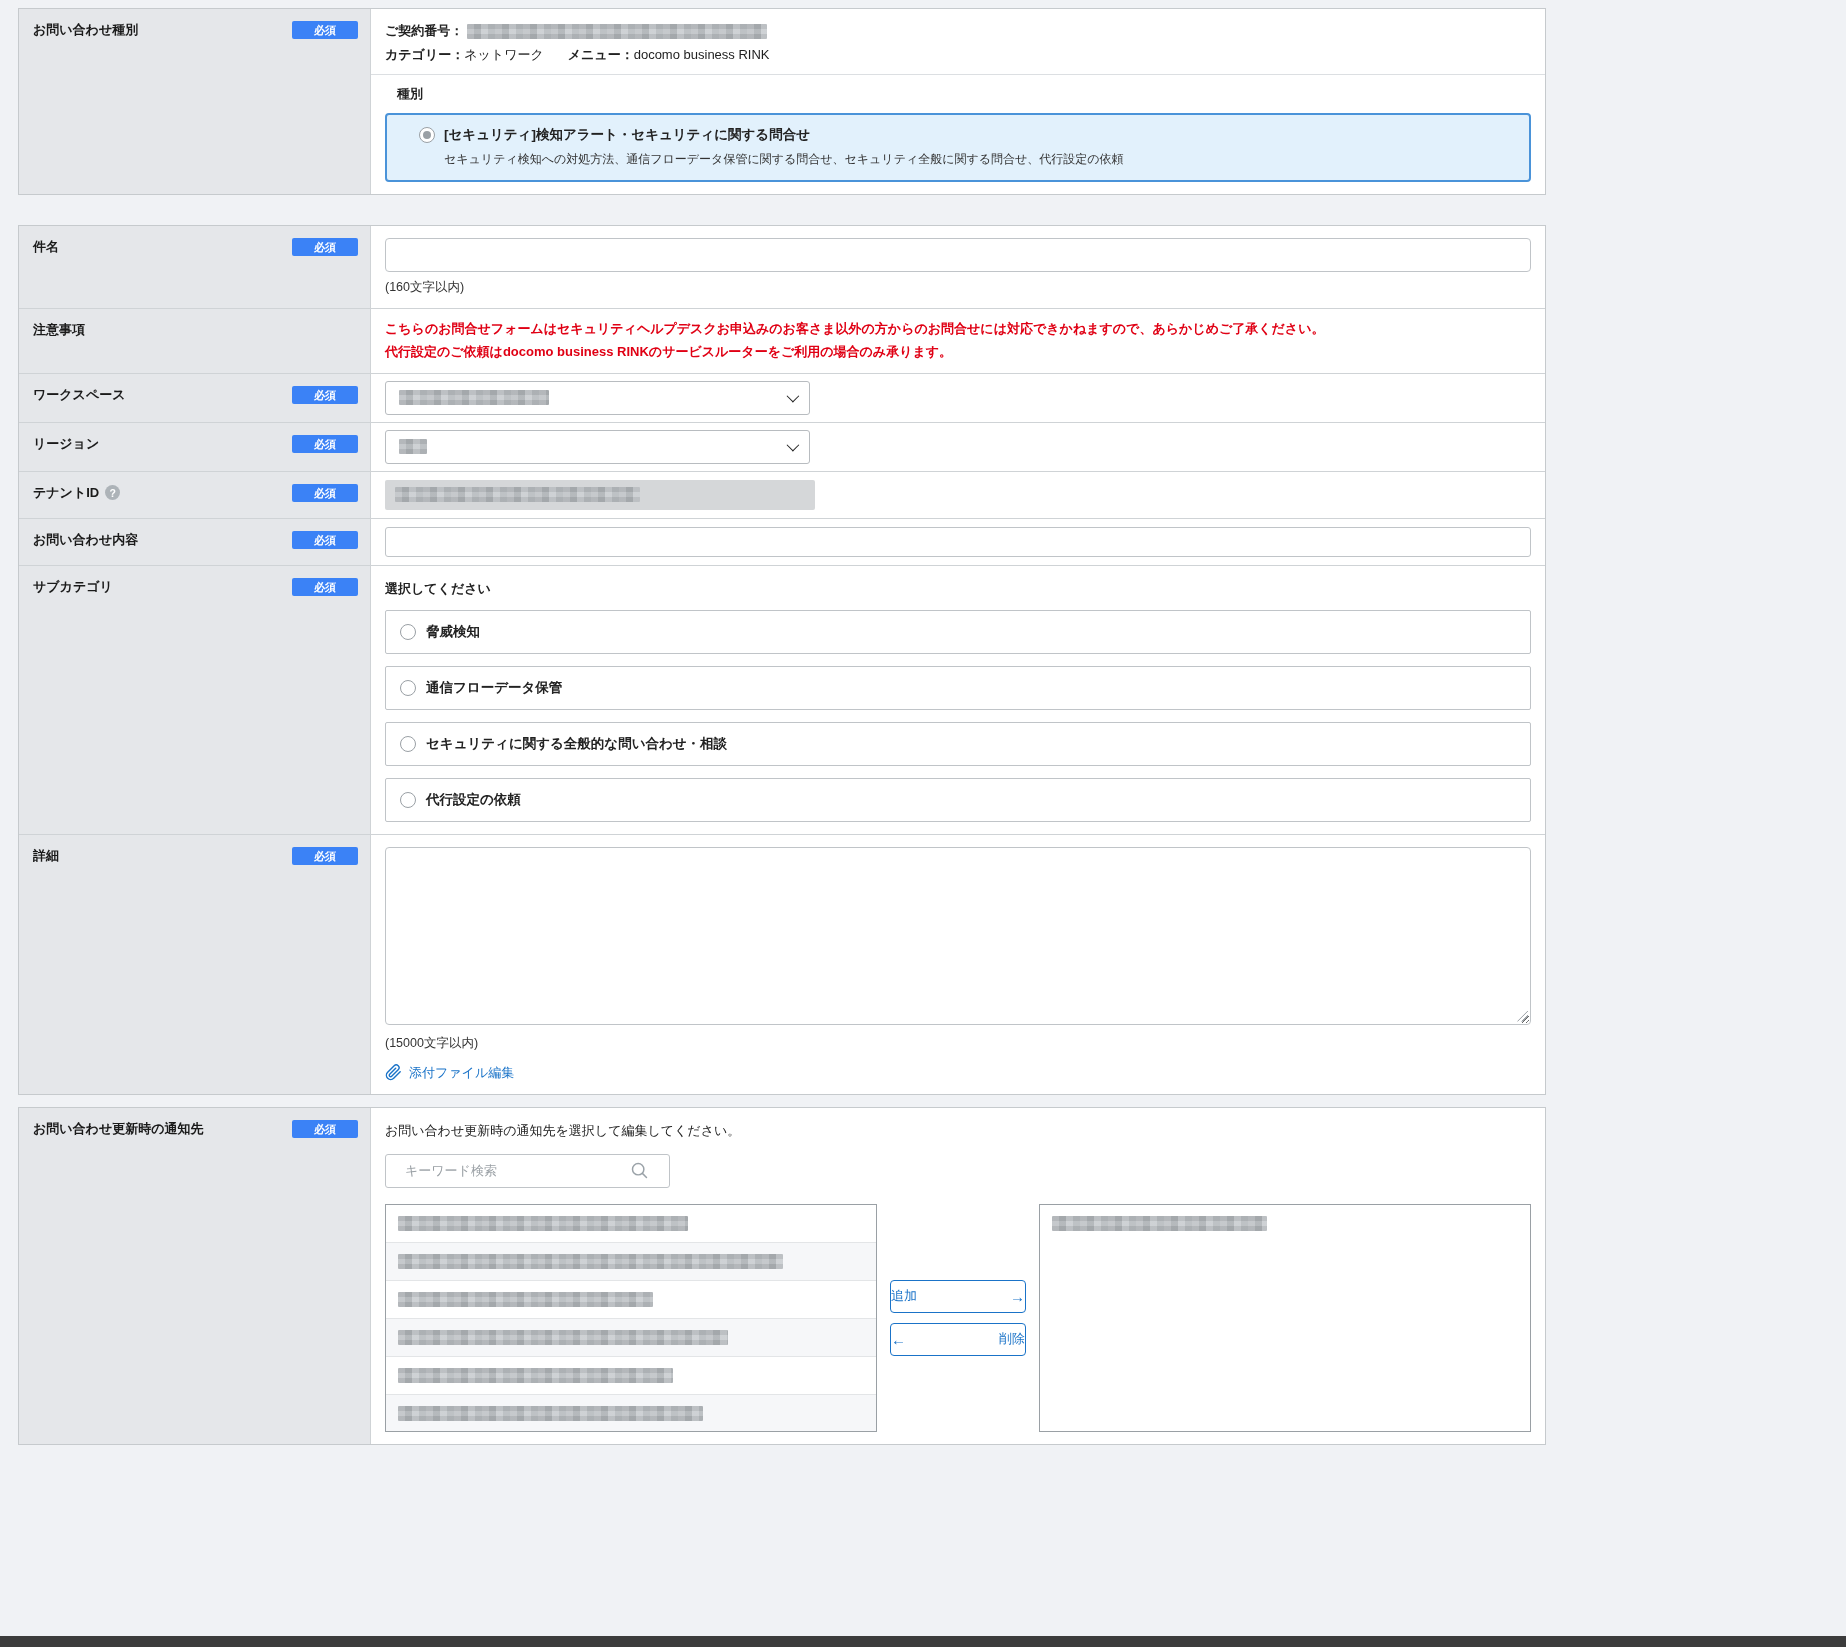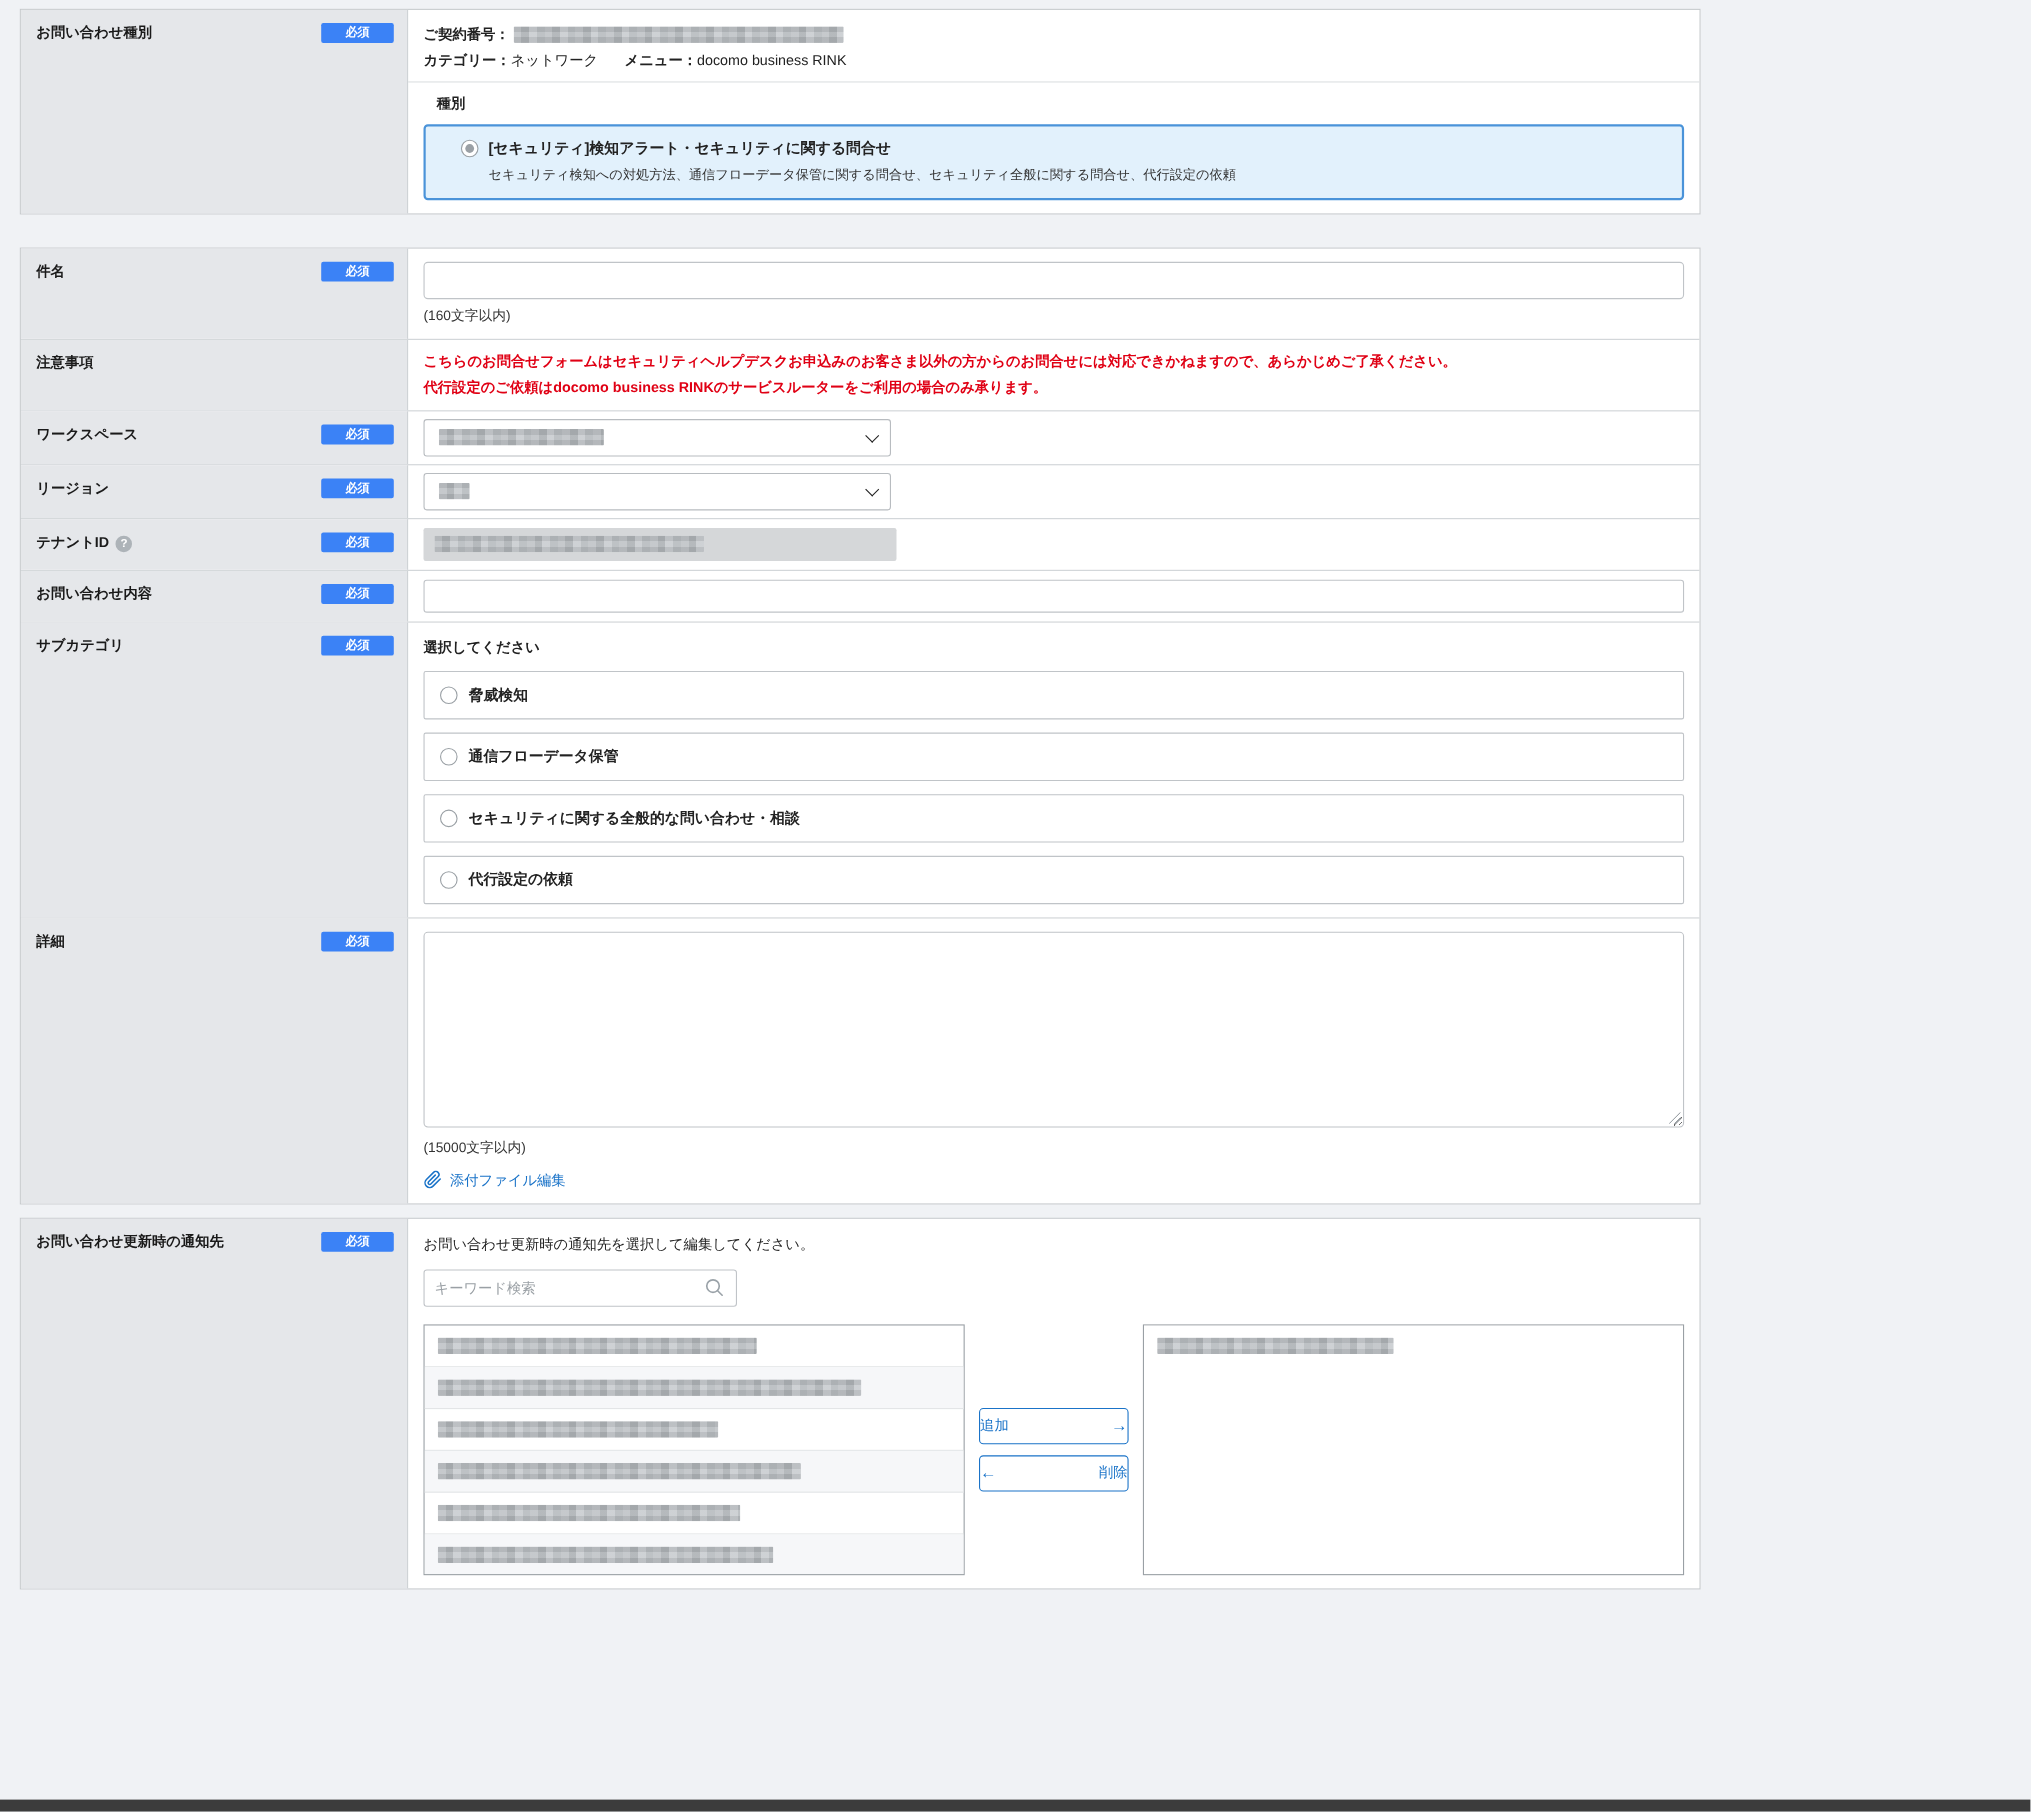--- a/index.html
+++ b/index.html
@@ -14,21 +14,21 @@
   .tbl-s1 { margin-top:8px; }
   .tbl-s2 { margin-top:30px; }
   .tbl-s3 { margin-top:12px; }
   .row { display:flex; border-top:1px solid #cfd3d6; }
   .row:first-child { border-top:none; }
   .cell-label {
     flex:0 0 352px; background:#e5e7ea; border-right:1px solid #cfd3d6;
     padding:12px 12px 12px 14px; display:flex; justify-content:space-between;
     align-items:flex-start; gap:8px; font-weight:600; color:#1a1a1a;
   }
-  .label-group { display:flex; align-items:flex-end; gap:6px; }
+  .label-group { display:flex; align-items:center; gap:6px; }
   .req {
     background:#3b82f6; color:#fff; font-size:11px; font-weight:bold;
     padding:2px 22px; border-radius:2px; line-height:1.3; flex-shrink:0;
   }
   .cell-content { flex:1; padding:12px 14px; min-width:0; }
   .pix {
     display:inline-block; height:15px; border-radius:1px; vertical-align:middle;
     background-image:
       repeating-linear-gradient(0deg, rgba(110,115,120,.22) 0 5px, rgba(190,194,198,.22) 5px 10px),
       repeating-linear-gradient(90deg, #c8cbce 0 7px, #b3b7ba 7px 14px, #d3d6d9 14px 21px, #bec2c5 21px 28px);
@@ -98,21 +98,21 @@
     position:absolute; right:3px; bottom:6px; width:11px; height:11px; pointer-events:none;
     background:repeating-linear-gradient(135deg, transparent 0 2.5px, #9aa0a5 2.5px 4px);
     clip-path:polygon(100% 0, 100% 100%, 0 100%);
   }
   .attach-row { display:flex; align-items:center; gap:7px; margin-top:12px; }
   .attach-link { color:#1a73c8; text-decoration:none; font-size:13px; }
   
   .instruction { padding-top:2px; }
   .search-box {
     margin-top:14px; width:285px; height:34px; border:1px solid #c0c4c8; border-radius:3px;
-    background:#fff; display:flex; align-items:center; padding:0 9px;
+    background:#fff; display:flex; align-items:center; padding:0 19px;
   }
   .search-box input {
     border:none; outline:none; flex:1; font-size:13px; min-width:0;
     font-family:"Liberation Sans","DejaVu Sans",sans-serif;
   }
   .search-box input::placeholder { color:#9aa0a5; }
   .dual { display:flex; margin-top:16px; }
   .listbox {
     width:500px; height:228px; border:1px solid #9aa0a5; background:#fff; overflow:hidden;
   }

